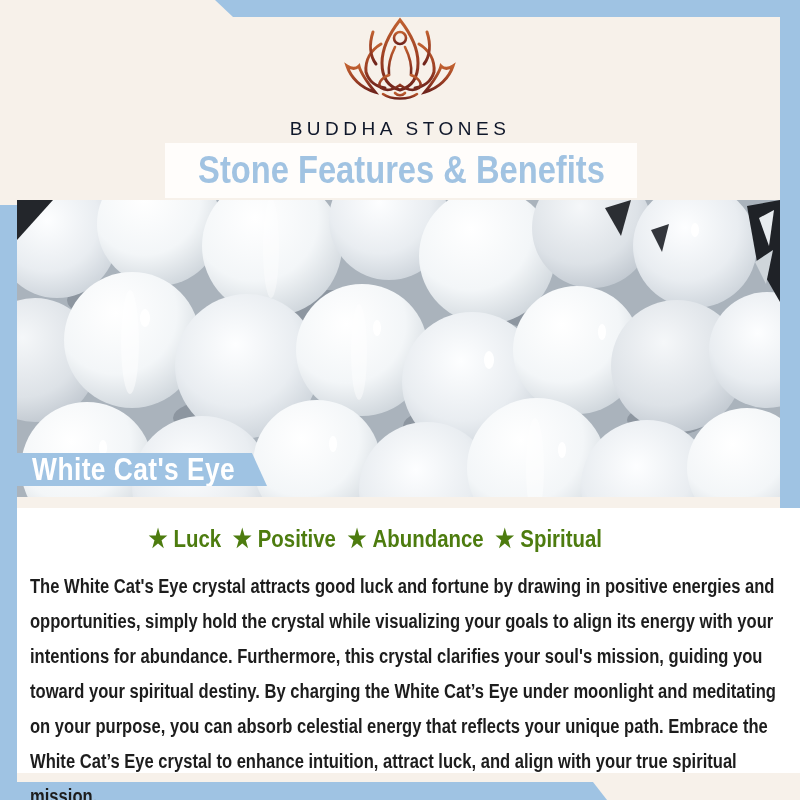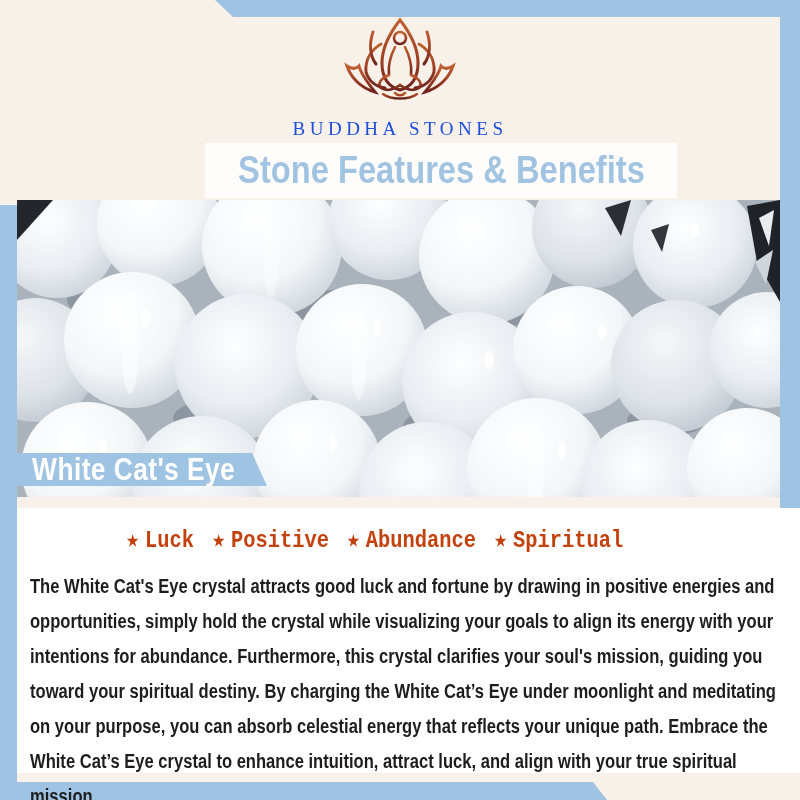--- a/index.html
+++ b/index.html
@@ -12,46 +12,46 @@
     clip-path:polygon(0 0,100% 0,100% 100%,18px 100%);}
   .frame-right{left:780px;top:0;width:20px;height:600px;
     clip-path:polygon(0 0,100% 0,100% 100%,0 583px);}
   .frame-bottom{left:0;top:782px;width:607px;height:18px;
     clip-path:polygon(0 0,593px 0,100% 100%,0 100%);}
   .frame-left{left:0;top:205px;width:17px;height:595px;}
 
   
   .brand{position:absolute;left:0;top:16px;width:800px;text-align:center;}
   .brand svg{display:block;margin:0 auto;}
-  .brand-name{display:block;margin-top:8px;font-family:Liberation Serif, serif;
-    font-size:19px;letter-spacing:4.5px;color:#1d4ed8;font-weight:400;}
+  .brand-name{display:block;margin-top:8px;font-family:Liberation Sans, sans-serif;
+    font-size:19px;letter-spacing:4.5px;color:#0f172a;font-weight:400;}
 
   
   .title-band{position:absolute;left:165px;top:143px;width:472px;height:55px;
-    background:#fffdfb;display:flex;align-items:center;justify-content:center;margin-left:40px;}
+    background:#fffdfb;display:flex;align-items:center;justify-content:center;}
   .title-band h1{margin:0;font-size:38px;font-weight:bold;color:#a1c3e2;
     white-space:nowrap;transform:scaleX(.86);transform-origin:center center;}
 
   
   .photo{position:absolute;left:17px;top:200px;width:763px;height:297px;overflow:hidden;}
 
   
   .ribbon{position:absolute;left:10px;top:453px;width:257px;height:33px;
     background:#9fc3e3;clip-path:polygon(0 0,242px 0,257px 100%,0 100%);
     display:flex;align-items:center;}
   .ribbon .stone-name{display:inline-block;padding-left:26px;color:#ffffff;
     font-size:31px;font-weight:bold;white-space:nowrap;
     transform:scaleX(.85);transform-origin:left center;letter-spacing:.5px;}
 
   
   .card{position:absolute;left:17px;top:508px;width:783px;height:265px;background:#ffffff;}
 
   
   .features{position:absolute;left:0;top:524px;width:744px;text-align:center;
-    color:#c2410c;font-weight:bold;font-size:24px;white-space:nowrap;font-family:Liberation Mono, monospace;}
+    color:#4d7c0f;font-weight:bold;font-size:24px;white-space:nowrap;}
   .features .inner{display:inline-block;transform:scaleX(.85);transform-origin:center center;}
   .features .star{margin:0 7px;font-size:25px;}
 
   
   .description{position:absolute;left:30px;top:569px;width:890px;
     font-size:19.5px;font-weight:bold;line-height:35px;color:#1d1d1d;
     transform:scaleX(.85);transform-origin:left top;text-align:left;}
 </style>
 </head>
 <body>

